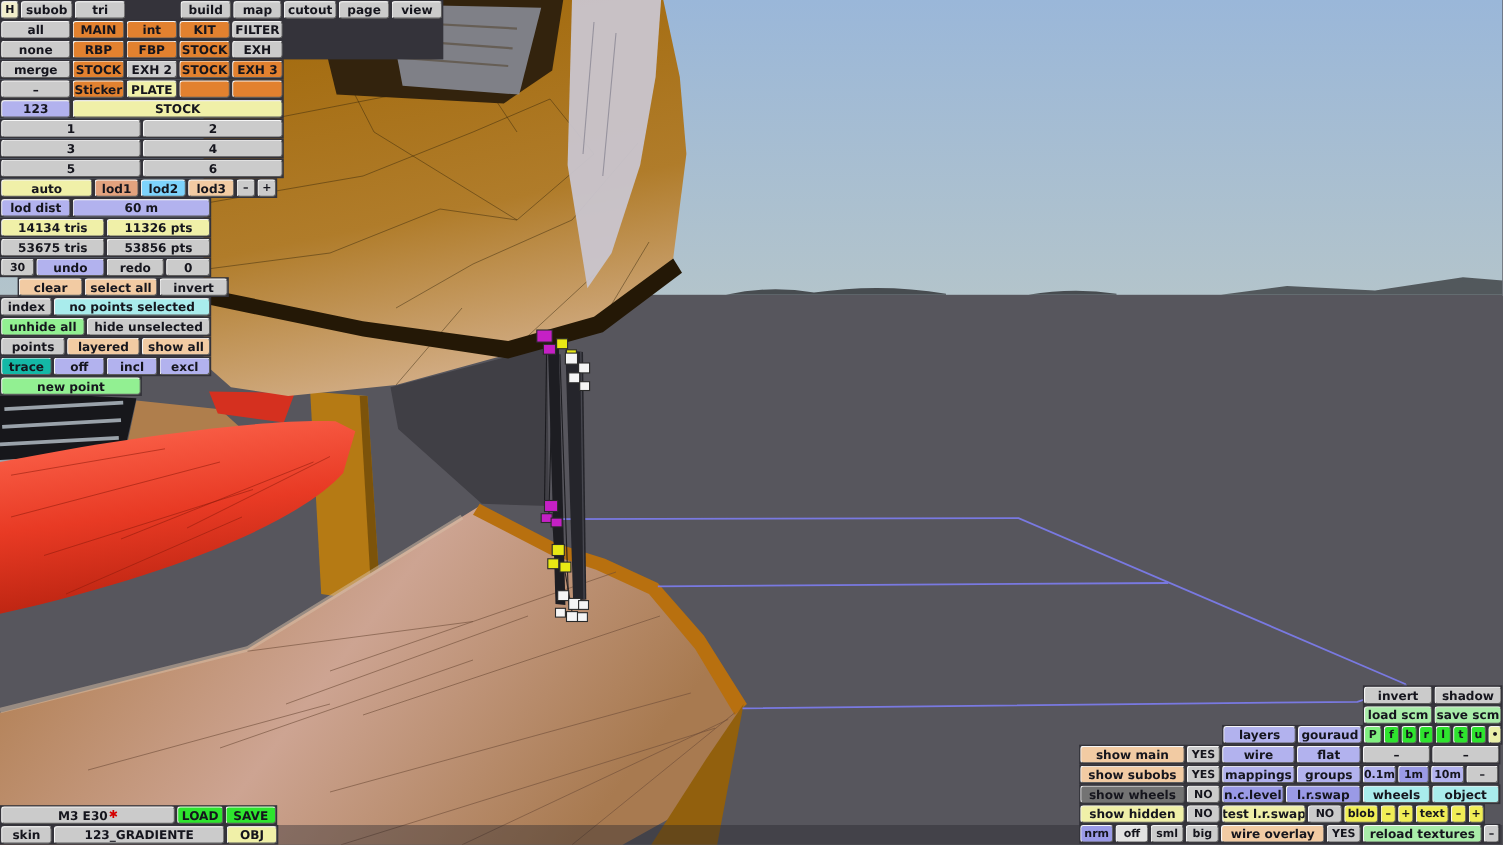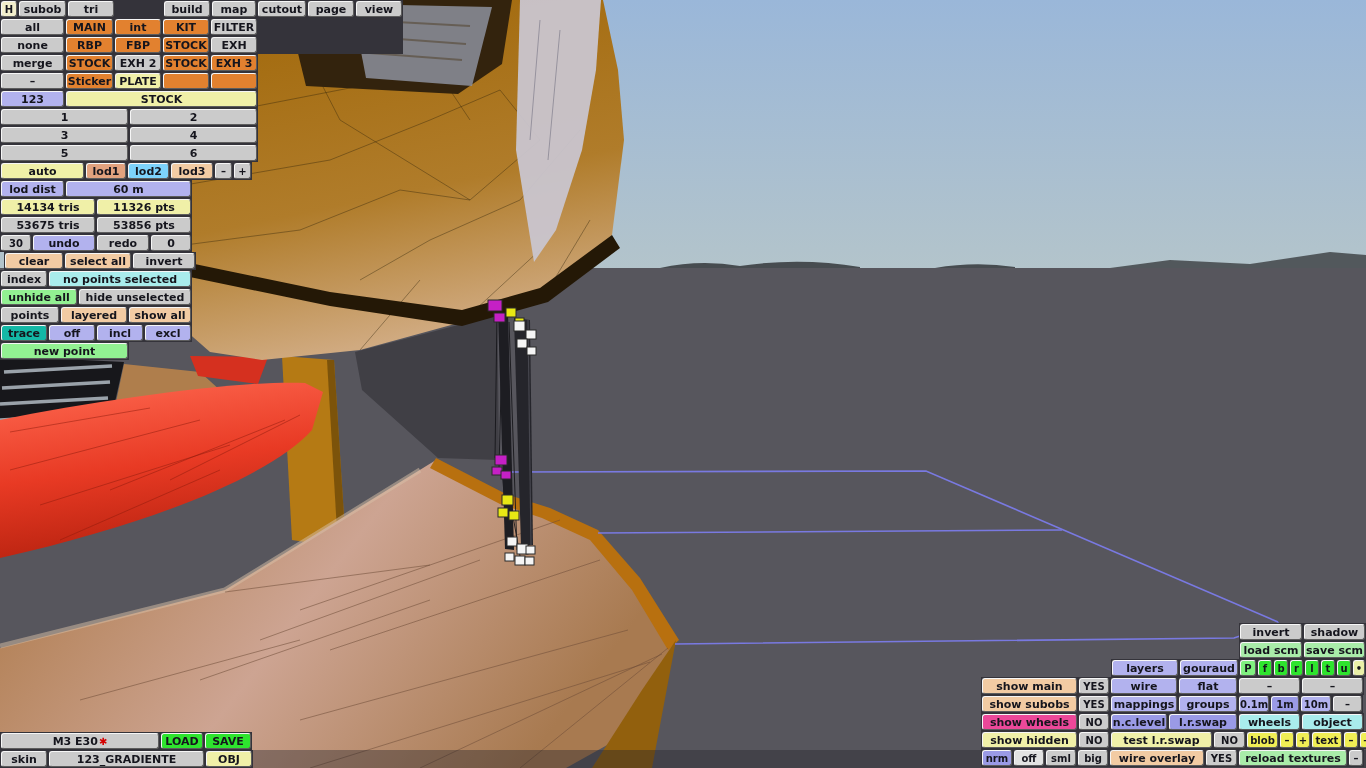--- a/index.html
+++ b/index.html
@@ -265,21 +265,21 @@
     <div class="row" style="left: 0px; top: 216px;">
       <div class="btn" style="width: 94px; background: rgb(203, 203, 203);">53675 tris</div>
       <div class="btn" style="width: 94px; background: rgb(203, 203, 203);">53856 pts</div>
     </div>
     <div class="row" style="left: 0px; top: 234px;">
       <div class="btn sm" style="width: 30px; background: rgb(203, 203, 203);">30</div>
       <div class="btn" style="width: 62px; background: rgb(178, 178, 238);">undo</div>
       <div class="btn" style="width: 52px; background: rgb(203, 203, 203);">redo</div>
       <div class="btn" style="width: 40px; background: rgb(203, 203, 203);">0</div>
     </div>
-    <div class="row" style="left: 4px; top: 252px;">
+    <div class="row" style="left: 16px; top: 252px;">
       <div class="btn" style="width: 58px; background: rgb(242, 203, 163);">clear</div>
       <div class="btn" style="width: 66px; background: rgb(242, 203, 163);">select all</div>
       <div class="btn" style="width: 62px; background: rgb(203, 203, 203);">invert</div>
     </div>
     <div class="row" style="left: 0px; top: 270px;">
       <div class="btn" style="width: 46px; background: rgb(203, 203, 203);">index</div>
       <div class="btn" style="width: 142px; background: rgb(169, 236, 236);">no points selected</div>
     </div>
     <div class="row" style="left: 0px; top: 288px;">
       <div class="btn" style="width: 76px; background: rgb(146, 240, 146);">unhide all</div>
@@ -344,31 +344,31 @@
       <div class="btn" style="width: 95px; background: rgb(242, 203, 163);">show subobs</div>
       <div class="btn sm" style="width: 30px; background: rgb(203, 203, 203);">YES</div>
       <div class="btn" style="width: 66px; background: rgb(178, 178, 238);">mappings</div>
       <div class="btn" style="width: 58px; background: rgb(178, 178, 238);">groups</div>
       <div class="btn sm" style="width: 30px; background: rgb(178, 178, 238);">0.1m</div>
       <div class="btn sm" style="width: 28px; background: rgb(154, 154, 230);">1m</div>
       <div class="btn sm" style="width: 30px; background: rgb(178, 178, 238);">10m</div>
       <div class="btn sm" style="width: 29px; background: rgb(203, 203, 203);">–</div>
     </div>
     <div class="row" style="left: 981px; top: 713px;">
-      <div class="btn" style="width: 95px; background: #ec4899;">show wheels</div>
+      <div class="btn" style="width: 95px; background: #737373;">show wheels</div>
       <div class="btn sm" style="width: 30px; background: rgb(203, 203, 203);">NO</div>
       <div class="btn" style="width: 56px; background: rgb(154, 154, 230);">n.c.level</div>
       <div class="btn" style="width: 68px; background: rgb(154, 154, 230);">l.r.swap</div>
       <div class="btn" style="width: 61px; background: rgb(169, 236, 236);">wheels</div>
       <div class="btn" style="width: 61px; background: rgb(169, 236, 236);">object</div>
     </div>
     <div class="row" style="left: 981px; top: 731px;">
       <div class="btn" style="width: 95px; background: rgb(240, 240, 168);">show hidden</div>
       <div class="btn sm" style="width: 30px; background: rgb(203, 203, 203);">NO</div>
-      <div class="btn" style="width: 101px; background: rgb(240, 240, 168);">test l.r.swap</div>
+      <div class="btn" style="width: 76px; background: rgb(240, 240, 168);">test l.r.swap</div>
       <div class="btn sm" style="width: 31px; background: rgb(203, 203, 203);">NO</div>
       <div class="btn sm" style="width: 31px; background: rgb(240, 238, 85);">blob</div>
       <div class="btn sm" style="width: 14px; background: rgb(240, 238, 85);">–</div>
       <div class="btn sm" style="width: 14px; background: rgb(240, 238, 85);">+</div>
       <div class="btn sm" style="width: 30px; background: rgb(240, 238, 85);">text</div>
       <div class="btn sm" style="width: 14px; background: rgb(240, 238, 85);">–</div>
       <div class="btn sm" style="width: 14px; background: rgb(240, 238, 85);">+</div>
     </div>
     <div class="row" style="left: 981px; top: 749px;">
       <div class="btn sm" style="width: 30px; background: rgb(154, 154, 230);">nrm</div>

